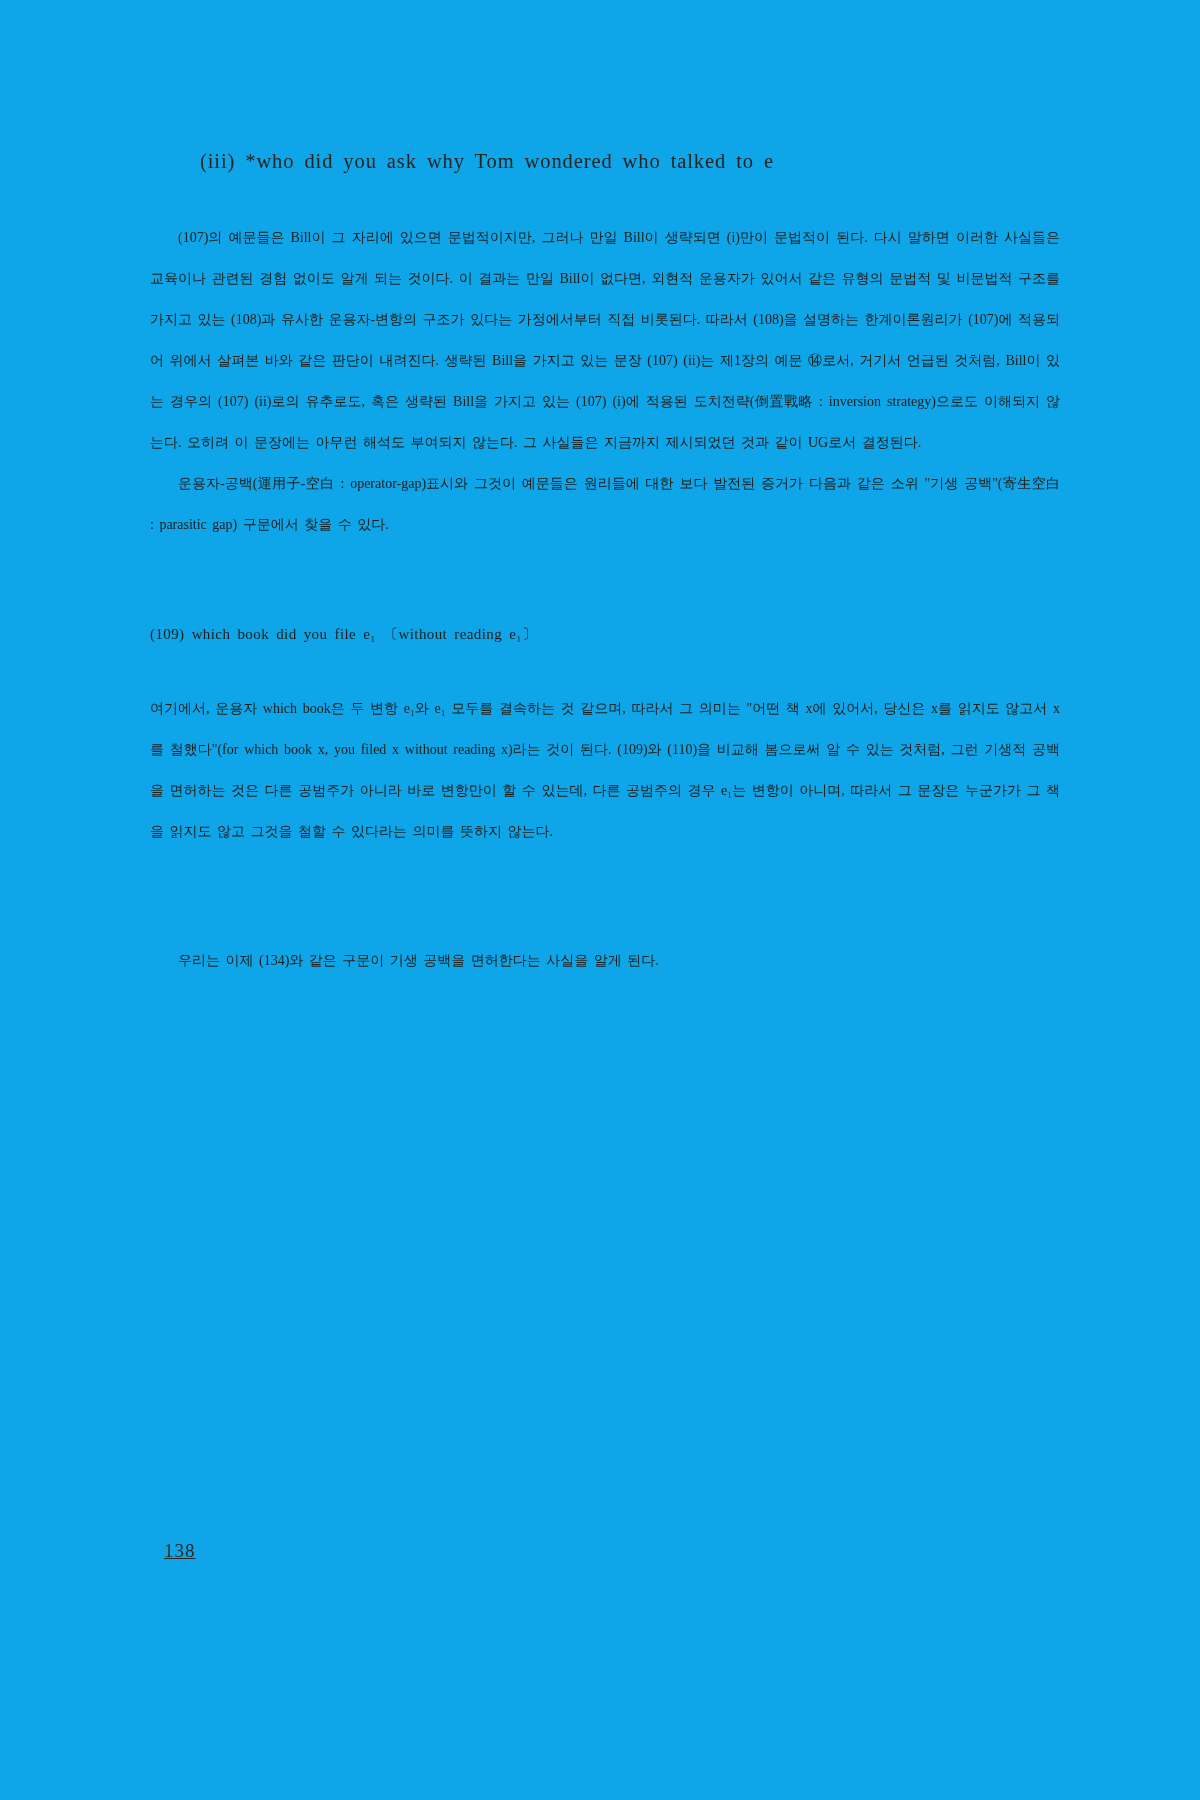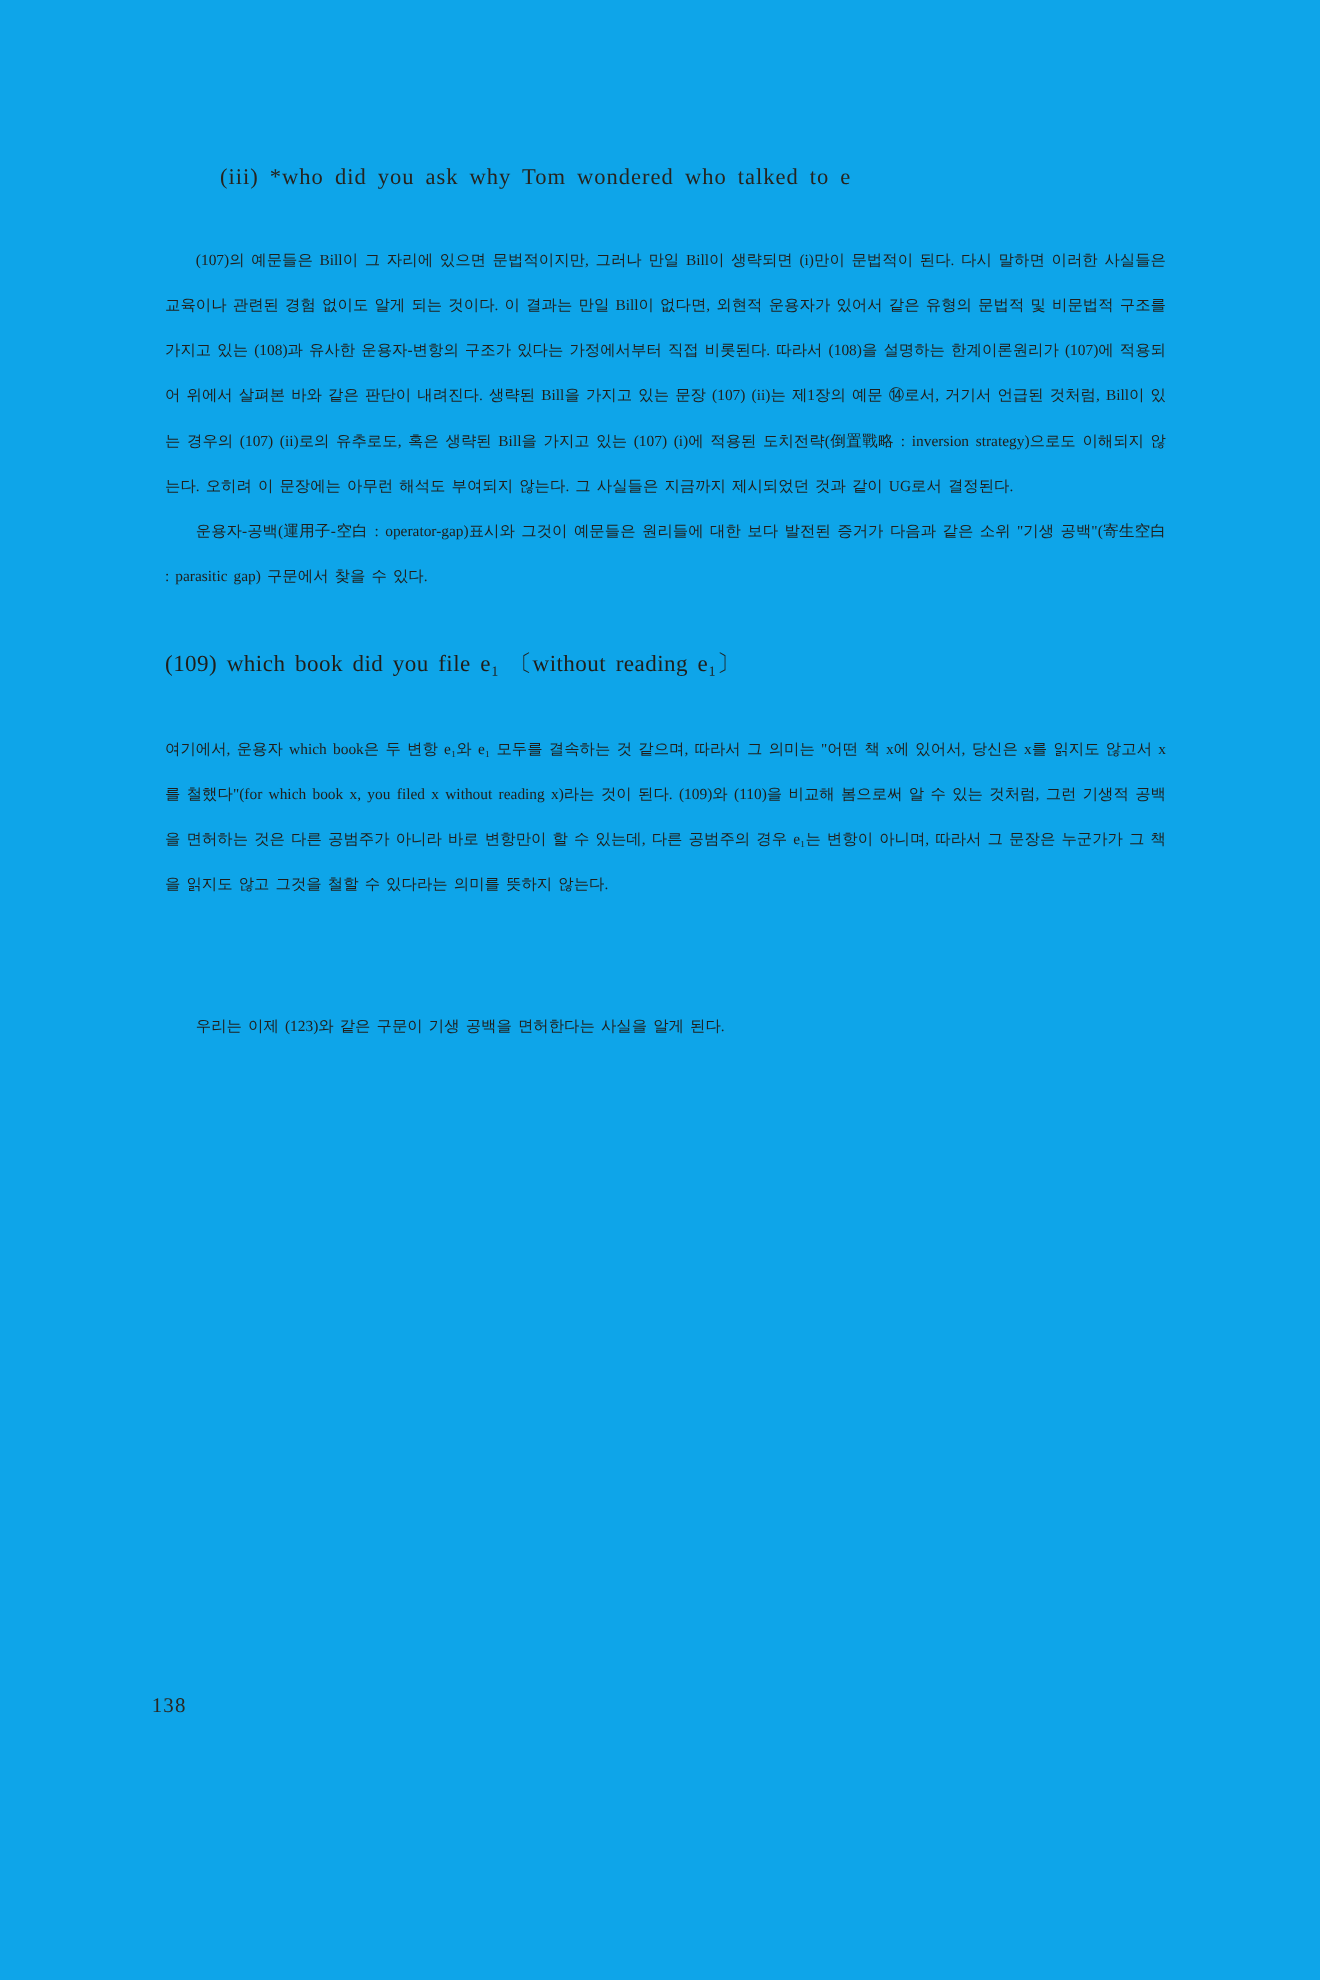--- a/index.html
+++ b/index.html
@@ -46,34 +46,36 @@
     color: #201e1a;
     text-align: justify;
     margin: 0;
     word-spacing: 2px;
   }
   .para-indent {
     text-indent: 28px;
   }
   .block-example {
     font-family: "Liberation Serif", serif;
-    font-size: 21px;
+    font-size: 15px;
     color: #201e1a;
     letter-spacing: 0.4px;
     word-spacing: 3px;
+    margin-top: 36px;
   }
   .gap-lg { height: 44px; }
   .pagenum {
     position: absolute;
-    left: 138px;
+    left: 164px;
     top: 1540px;
     font-family: "Liberation Serif", serif;
     font-size: 19px;
     color: #2a2822;
     letter-spacing: 1px;
+    text-decoration: underline;
   }
 </style>
 </head>
 <body>
 
 <div class="page">
   <div class="content">
 
     <div class="example-line example-indent">(iii)  *who  did  you  ask  why  Tom  wondered  who  talked  to  e</div>
 
@@ -89,18 +91,18 @@
 
     <div class="gap-lg"></div>
 
     <p class="para">여기에서, 운용자 which book은 두 변항 e₁와 e₁ 모두를 결속하는 것 같으며, 따라서 그 의미는 "어떤 책 x에 있어서, 당신은 x를 읽지도 않고서 x를 철했다"(for which book x, you filed x without reading x)라는 것이 된다. (109)와 (110)을 비교해 봄으로써 알 수 있는 것처럼, 그런 기생적 공백을 면허하는 것은 다른 공범주가 아니라 바로 변항만이 할 수 있는데, 다른 공범주의 경우 e₁는 변항이 아니며, 따라서 그 문장은 누군가가 그 책을 읽지도 않고 그것을 철할 수 있다라는 의미를 뜻하지 않는다.</p>
 
     <div class="gap-lg"></div>
 
 
     <div class="gap-lg"></div>
 
-    <p class="para para-indent">우리는 이제 (123)와 같은 구문이 기생 공백을 면허한다는 사실을 알게 된다.</p>
+    <p class="para para-indent">우리는 이제 (134)와 같은 구문이 기생 공백을 면허한다는 사실을 알게 된다.</p>
 
   </div>
 
   <div class="pagenum">138</div>
 </div>
 
 </body></html>

